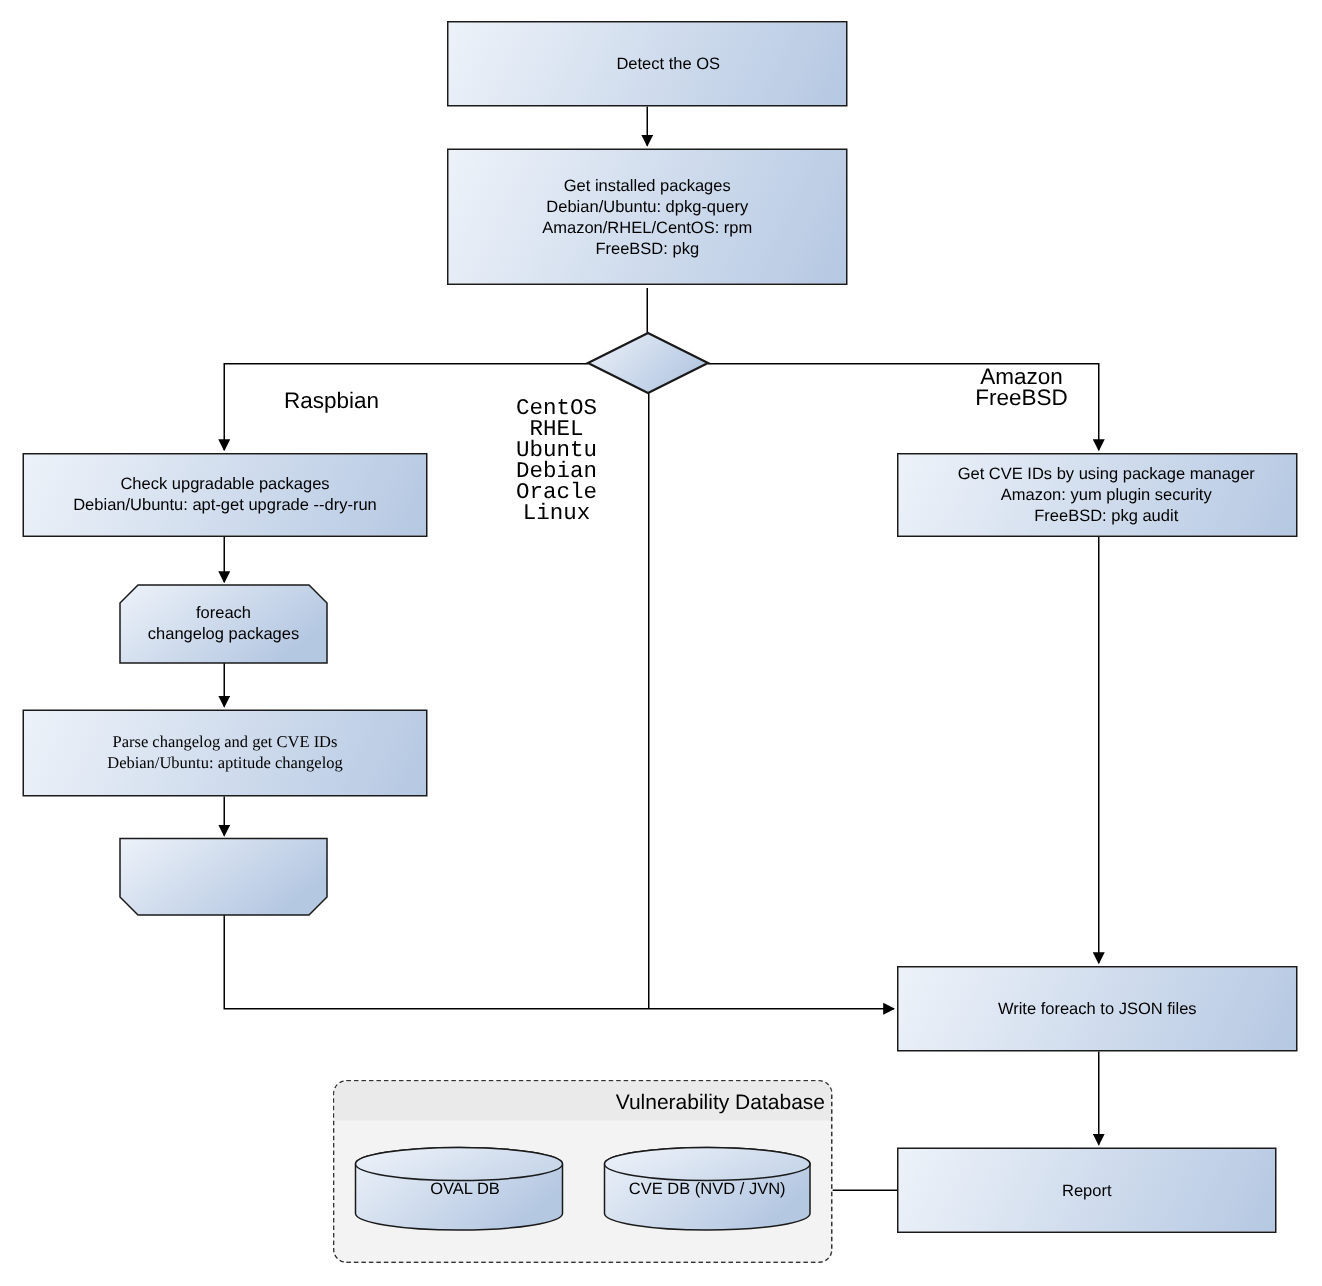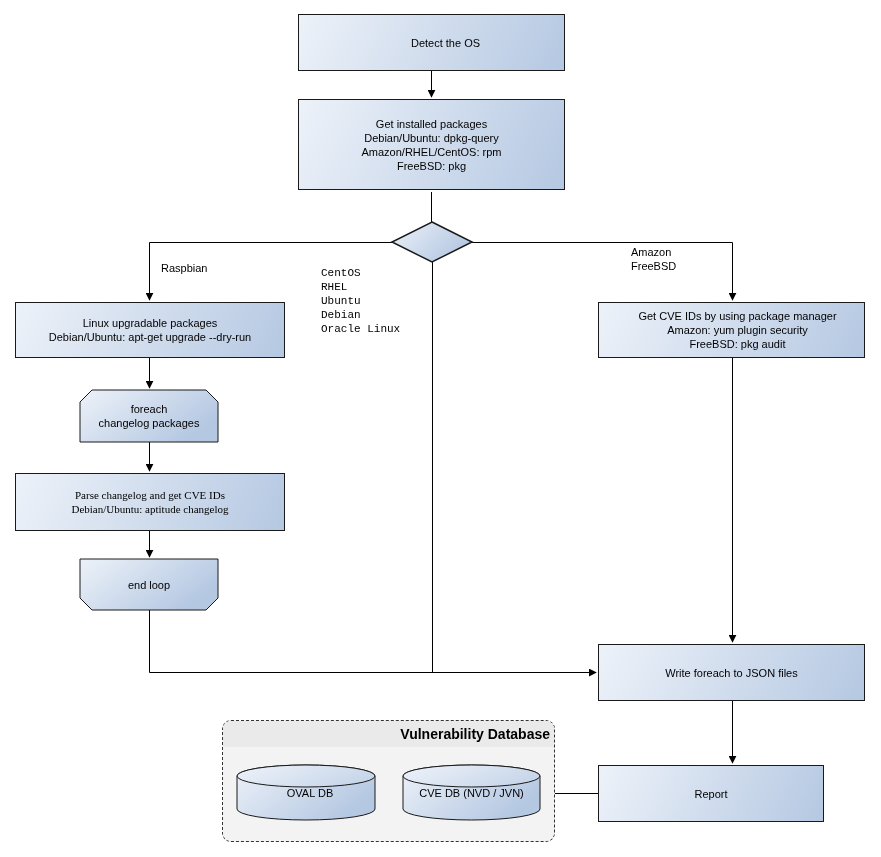--- a/index.html
+++ b/index.html
@@ -13,32 +13,32 @@
     text-align:center;white-space:pre-line;font-size:11px;line-height:14px;
     background:linear-gradient(115deg,#edf2f9 0%,#b5c8e2 100%);
     border:1px solid #1a1a1a;box-sizing:border-box;
   }
   .shape-label{
     position:absolute;display:flex;align-items:center;justify-content:center;
     text-align:center;white-space:pre-line;font-size:11px;line-height:14px;
     background:transparent;pointer-events:none;
   }
   .edge-label{
-    position:absolute;white-space:pre-line;
-    font-size:11px;line-height:14px;
+    position:absolute;text-align:center;white-space:pre-line;
+    font-size:15px;line-height:14px;
   }
   #vuln-group{
     position:absolute;left:222px;top:720px;width:333px;height:122px;
     background:#f3f3f3;border:1px dashed #333;border-radius:9px;box-sizing:border-box;
   }
   #vuln-header{
     position:absolute;left:0;top:0;right:0;height:26px;
     background:#eaeaea;border-radius:8px 8px 0 0;
     display:flex;align-items:center;justify-content:flex-end;
-    font-size:14px;padding-right:4px;box-sizing:border-box;font-weight:bold;
+    font-size:14px;padding-right:4px;box-sizing:border-box;
   }
 </style>
 </head>
 <body>
 
 <div id="canvas">
 
   <svg id="edges" width="881" height="857" viewBox="0 0 881 857">
     <defs>
       <marker id="arrow" viewBox="0 0 10 10" refX="9" refY="5" markerWidth="8" markerHeight="8" orient="auto-start-reverse">
@@ -75,38 +75,37 @@
     <polygon points="80,559 218,559 218,598 206,610 92,610 80,598" fill="url(#nodeGrad)" stroke="#1a1a1a" stroke-width="1"></polygon>
   </svg>
 
   <div class="node" style="left:298px;top:14px;width:267px;height:57px;padding-left:28px;">Detect the OS</div>
 
   <div class="node" style="left:298px;top:99px;width:267px;height:91px;">Get installed packages
 Debian/Ubuntu: dpkg-query
 Amazon/RHEL/CentOS: rpm
 FreeBSD: pkg</div>
 
-  <div class="node" style="left:15px;top:302px;width:270px;height:56px;">Linux upgradable packages
+  <div class="node" style="left:15px;top:302px;width:270px;height:56px;">Check upgradable packages
 Debian/Ubuntu: apt-get upgrade --dry-run</div>
 
   <div class="node" style="left:15px;top:473px;width:270px;height:58px;font-family:Liberation Serif, serif;">Parse changelog and get  CVE IDs
 Debian/Ubuntu: aptitude changelog</div>
 
   <div class="node" style="left:598px;top:302px;width:267px;height:56px;padding-left:12px;">Get CVE IDs by using package manager
 Amazon: yum plugin security
 FreeBSD: pkg audit</div>
 
   <div class="node" style="left:598px;top:644px;width:267px;height:57px;">Write foreach to JSON files</div>
 
-  <div class="node" style="left:598px;top:765px;width:226px;height:57px;">Report</div>
+  <div class="node" style="left:598px;top:765px;width:253px;height:57px;">Report</div>
 
   <div class="shape-label" style="left:80px;top:390px;width:138px;height:52px;">foreach
 changelog  packages</div>
 
-  <div class="shape-label" style="left:80px;top:559px;width:138px;height:51px;">end loop</div>
 
   <div class="edge-label" style="left:161px;top:261px;width:120px;">Raspbian</div>
 
   <div class="edge-label" style="left:321px;top:266px;width:100px;font-family:Liberation Mono, monospace;">CentOS
 RHEL
 Ubuntu
 Debian
 Oracle Linux</div>
 
   <div class="edge-label" style="left:631px;top:245px;width:100px;">Amazon

